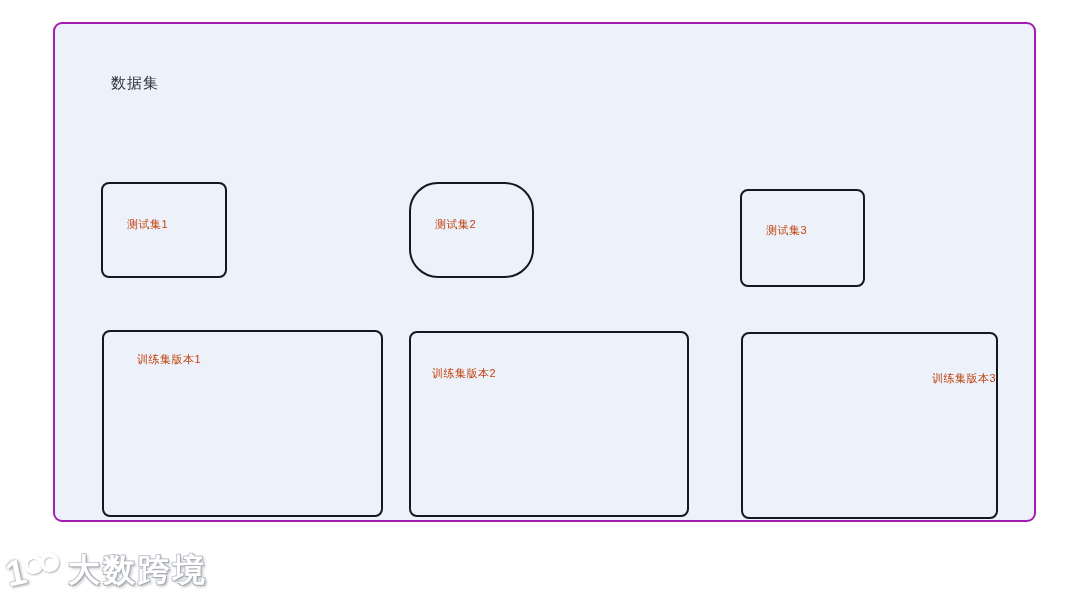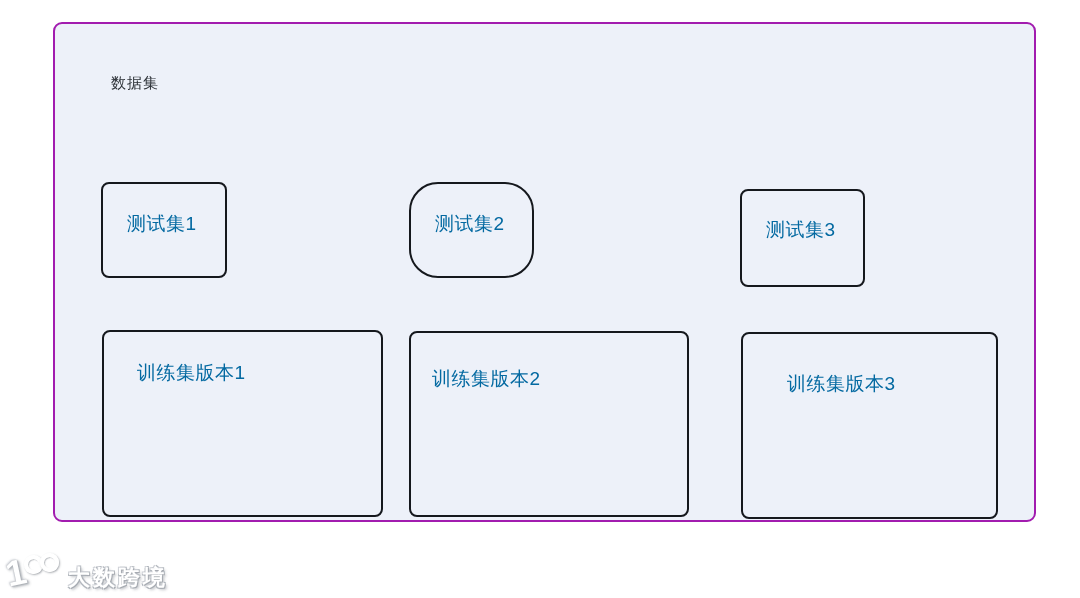--- a/index.html
+++ b/index.html
@@ -39,34 +39,34 @@
 
   
   .node {
     position: absolute;
     background: #EDF1F9;
     border: 2px solid #15181D;
     border-radius: 8px;
     box-sizing: border-box;
     display: flex;
     align-items: center;
-    font-size: 19px;
-    color: #0369a1;
+    font-size: 11px;
+    color: #c2410c;
     letter-spacing: 0.5px;
   }
 
   
   .test-1 { left: 46px;  top: 158px; width: 126px; height: 96px; padding-left: 24px; padding-bottom: 12px; }
   .test-2 { left: 354px; top: 158px; width: 125px; height: 96px; padding-left: 24px; padding-bottom: 12px; border-radius: 29px; }
   .test-3 { left: 685px; top: 165px; width: 125px; height: 98px; padding-left: 24px; padding-bottom: 16px; }
 
   
-  .train-1 { left: 47px;  top: 306px; width: 281px; height: 187px; align-items: flex-start; padding-top: 28px; padding-left: 33px; }
+  .train-1 { left: 47px;  top: 306px; width: 281px; height: 187px; align-items: flex-start; padding-top: 20px; padding-left: 33px; }
   .train-2 { left: 354px; top: 307px; width: 280px; height: 186px; align-items: flex-start; padding-top: 33px; padding-left: 21px; }
-  .train-3 { left: 686px; top: 308px; width: 257px; height: 187px; align-items: flex-start; padding-top: 37px; padding-left: 44px; }
+  .train-3 { left: 686px; top: 308px; width: 257px; height: 187px; align-items: flex-start; padding-top: 37px; padding-left: 29px; justify-content: flex-end; }
 
   
   .watermark {
     position: absolute;
     left: 2px;
     top: 549px;
     height: 46px;
     display: flex;
     align-items: flex-end;
     opacity: 0.9;
@@ -93,21 +93,21 @@
     width: 11px;
     height: 11px;
     border: 4px solid #ffffff;
     border-radius: 50%;
     box-sizing: content-box;
     box-shadow: 1px 1px 2px rgba(120,125,133,0.7), inset 1px 1px 1px rgba(120,125,133,0.5);
   }
   .wm-ring.r1 { left: 22px; top: 4px; }
   .wm-ring.r2 { left: 38px; top: 2px; }
   .wm-text {
-    font-size: 22px;
+    font-size: 32px;
     font-weight: bold;
     letter-spacing: 3px;
     color: #ffffff;
     margin-left: 8px;
     margin-bottom: 2px;
     text-shadow: 1px 1px 0 #9EA3AA, -1px -1px 0 #c9ccd2, 1px -1px 0 #aab0b7, -1px 1px 0 #aab0b7, 2px 2px 3px rgba(120,125,133,0.6);
   }
 </style>
 </head>
 <body>

